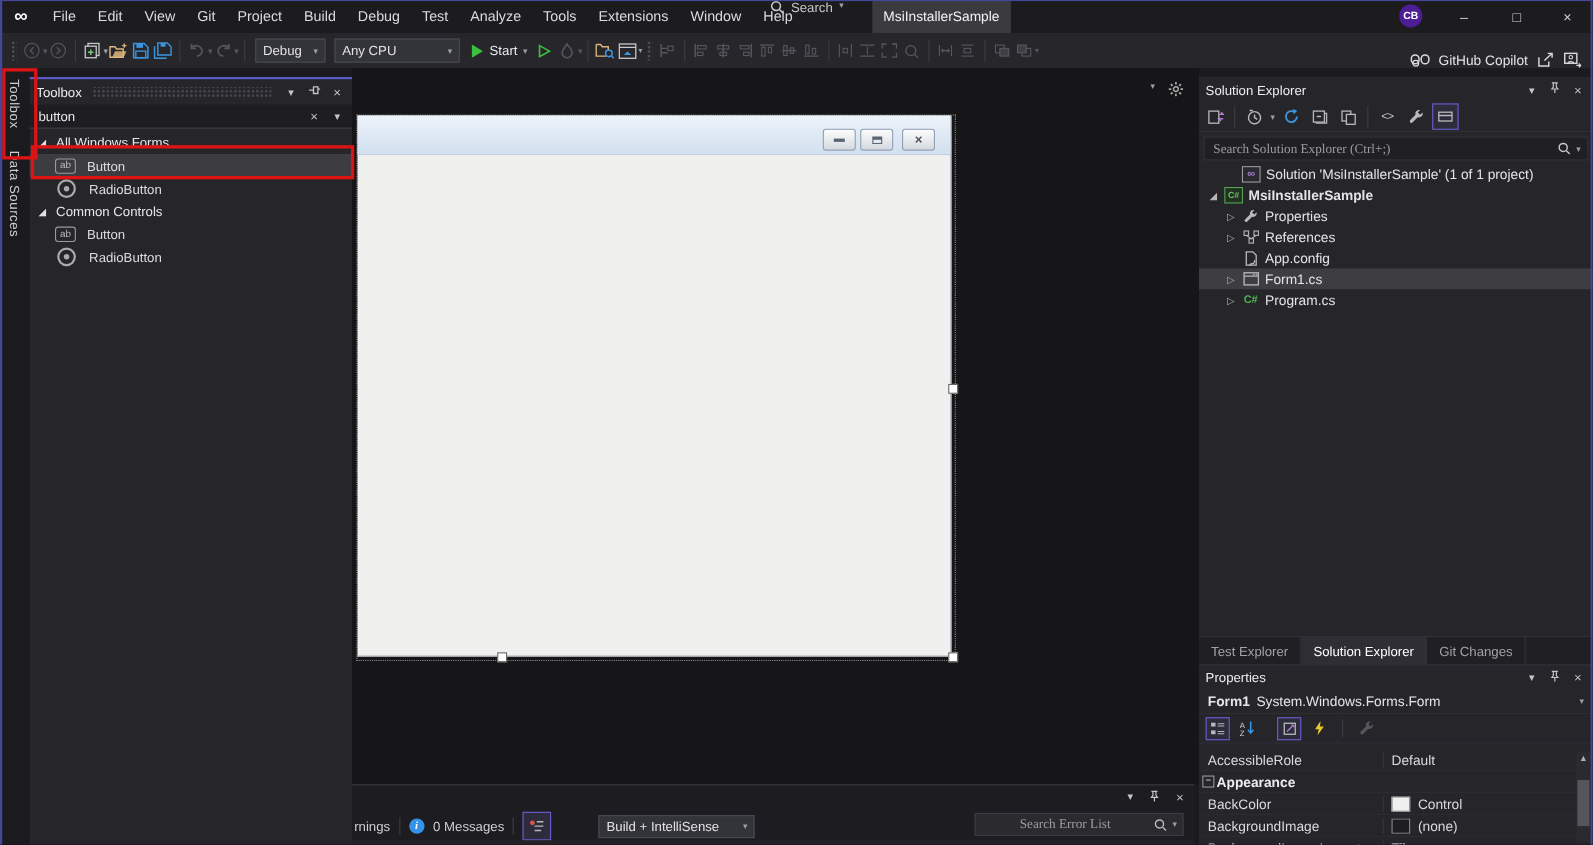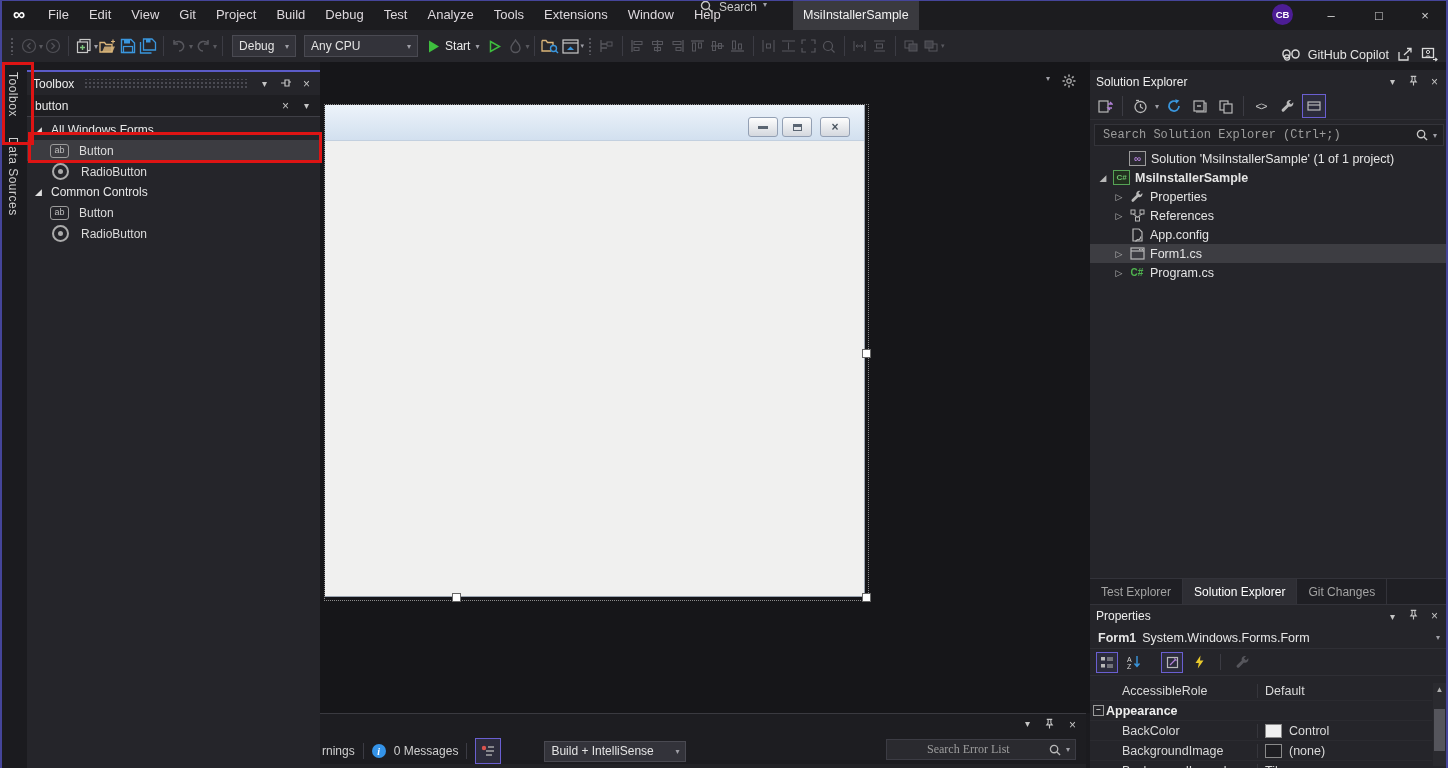--- a/index.html
+++ b/index.html
@@ -72,21 +72,21 @@
   .selbox{width:24px;height:24px;border:1px solid #6A5FD1;background:#2C2C3C;display:flex;align-items:center;justify-content:center;}
   #el-search{position:absolute;left:566px;top:1px;width:190px;height:21px;background:#2A2A2F;border:1px solid #3C3C44;
         display:flex;align-items:center;padding:0 5px;gap:5px;box-sizing:border-box;}
   #el-search input{flex:1;background:transparent;border:none;outline:none;color:#B9B9B9;font-size:12px;font-family:Liberation Serif, serif;min-width:0;margin-left:33px;}
   #el-colstrip{position:absolute;left:0;bottom:0;width:100%;height:4px;background:#232327;}
   
   #right-panel{position:absolute;left:1090px;top:70px;width:358px;bottom:0;background:#25252A;}
   #se-toolbar{height:26px;display:flex;align-items:center;padding:0 4px;gap:4px;border-bottom:1px solid #2F2F35;}
   .se-ic{width:22px;height:22px;display:flex;align-items:center;justify-content:center;}
   #se-search{margin:4px 4px 2px 4px;height:20px;background:#202024;border:1px solid #34343A;display:flex;align-items:center;padding:0 6px;gap:5px;}
-  #se-search input{flex:1;background:transparent;border:none;outline:none;color:#22c55e;font-size:12px;font-family:Liberation Mono, monospace;min-width:0;}
+  #se-search input{flex:1;background:transparent;border:none;outline:none;color:#22c55e;font-size:12px;font-family:Liberation Serif, serif;min-width:0;}
   #se-tree{margin-top:3px;}
   .se-row{height:19px;display:flex;align-items:center;gap:5px;color:#E4E4E4;font-size:12.5px;}
   .se-row.selected{background:#3D3D42;}
   .se-row .exp{text-align:center;color:#B7B7B7;}
   .se-label.bold{font-weight:bold;}
   .sol-ic{display:inline-flex;width:15px;height:13px;border:1px solid #9B9B9B;color:#B180D7;font-size:10px;font-weight:bold;
         align-items:center;justify-content:center;line-height:1;background:#2A2A30;}
   .csproj-ic{display:inline-flex;width:15px;height:13px;border:1px solid #56A356;color:#6CC06C;font-size:8px;font-weight:bold;
         align-items:center;justify-content:center;background:#22301F;}
   .csfile-ic{display:inline-flex;width:16px;height:13px;color:#4EB34E;font-size:10px;font-weight:bold;align-items:center;justify-content:center;}
@@ -96,21 +96,21 @@
   .ptab{padding:0 11px;display:flex;align-items:center;color:#A3A3A3;border-right:1px solid #33333A;font-size:12px;}
   .ptab.active{background:#2E2E34;color:#FFF;}
   
   #props{position:absolute;left:0;top:534px;width:100%;bottom:0;background:#25252A;border-top:1px solid #33333A;}
   #prop-obj{height:21px;display:flex;align-items:center;padding:0 8px;gap:6px;border-bottom:1px solid #2F2F35;font-size:12.5px;color:#E6E6E6;}
   #prop-toolbar{height:26px;display:flex;align-items:center;gap:5px;padding:0 6px;border-bottom:1px solid #2F2F35;}
   .pt-box{width:22px;height:21px;display:flex;align-items:center;justify-content:center;}
   .pt-box.sel{border:1px solid #6A5FD1;background:#2C2C3C;box-sizing:border-box;}
   #prop-grid{position:absolute;left:0;top:76px;right:16px;bottom:0;overflow:hidden;}
   .prow{height:19px;display:flex;align-items:center;border-bottom:1px solid #2B2B30;font-size:12.5px;color:#DADADA;}
-  .prow .pname{width:168px;padding-left:32px;box-sizing:border-box;border-right:1px solid #36363C;overflow:hidden;white-space:nowrap;}
+  .prow .pname{width:168px;padding-left:8px;box-sizing:border-box;border-right:1px solid #36363C;overflow:hidden;white-space:nowrap;}
   .prow .pval{flex:1;padding-left:7px;display:flex;align-items:center;gap:7px;overflow:hidden;white-space:nowrap;}
   .prow.cat{font-weight:bold;color:#EDEDED;}
   .prow.cat .pname{border-right:none;width:auto;padding-left:16px;}
   .cat-exp{position:absolute;left:3px;width:9px;height:9px;border:1px solid #9A9A9A;color:#CACACA;font-size:8px;line-height:7px;text-align:center;background:#25252A;}
   .swatch{width:15px;height:12px;border:1px solid #8A8A8A;flex:none;}
   #prop-scroll{position:absolute;right:2px;top:78px;width:13px;bottom:2px;background:#2A2A2F;}
   #prop-scroll .sb-up{height:13px;display:flex;align-items:center;justify-content:center;color:#AFAFAF;font-size:8px;}
   #prop-scroll .sb-thumb{position:absolute;left:1px;right:1px;top:26px;height:42px;background:#55555C;}
   
   .anno{position:absolute;border:3px solid #DE1414;z-index:60;pointer-events:none;}

